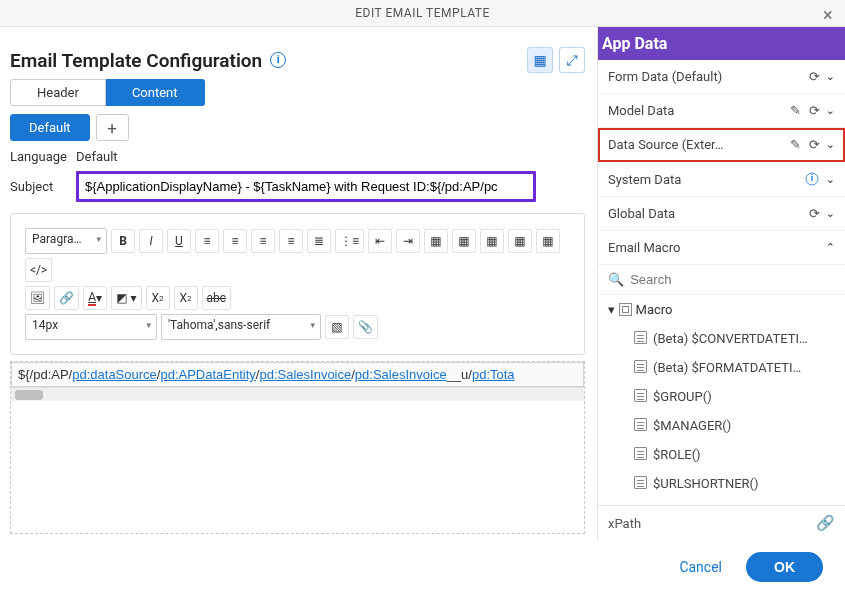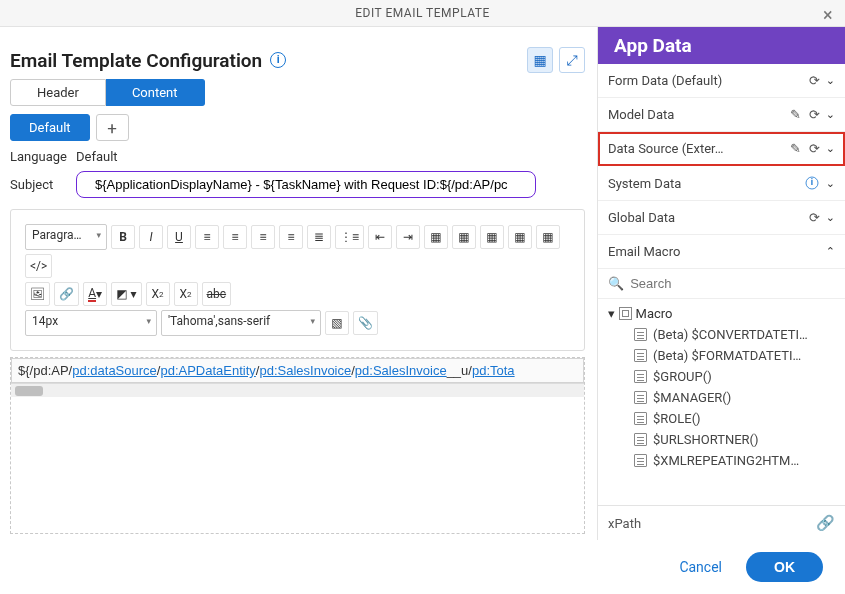--- a/index.html
+++ b/index.html
@@ -19,49 +19,49 @@
   .tab-strip { display:flex; margin-bottom:8px; }
   .tab { border:1px solid #ccc; padding:5px 26px; font-size:13px; color:#333; cursor:pointer; background:#fff; }
   .tab:first-child { border-radius:3px 0 0 3px; }
   .tab.active { background:#1976d2; border-color:#1976d2; color:#fff; }
   .tab:last-child { border-radius:0 3px 3px 0; border-left:0; }
   .subtab-row { display:flex; gap:6px; margin-bottom:8px; }
   .subtab { background:#1976d2; color:#fff; border:1px solid #1976d2; border-radius:3px; padding:5px 18px; font-size:13px; cursor:pointer; }
   .plus-btn { width:33px; border:1px solid #ccc; border-radius:3px; background:#fff; font-size:17px; color:#555; cursor:pointer; display:flex; align-items:center; justify-content:center; }
   .form-row { display:flex; align-items:center; margin-bottom:7px; font-size:13px; }
   .form-row .lbl { width:66px; color:#333; }
-  .form-row input { flex:1; max-width:460px; border:1px solid #6d28d9; border-radius:8px; padding:5px 18px; font-size:13px; }
+  .form-row input { flex:1; max-width:460px; border:3px solid #6d28d9; border-radius:1px; padding:5px 6px; font-size:13px; }
   .toolbar { border:1px solid #dcdcdc; border-radius:3px; padding:12px; margin-top:4px; }
   .tb-row { display:flex; gap:4px; align-items:center; padding:2px; flex-wrap:wrap; }
   .tb-btn { border:1px solid #e1e1e1; background:#fff; min-width:24px; height:24px; display:inline-flex; align-items:center; justify-content:center; font-size:12px; color:#333; cursor:pointer; border-radius:2px; padding:0 4px; }
   .tb-sel { border:1px solid #ccc; height:26px; padding:3px 20px 3px 6px; border-radius:2px; font-size:12px; background:#fff; cursor:pointer; position:relative; }
   .tb-sel::after { content:"▾"; position:absolute; right:5px; top:5px; font-size:9px; color:#777; }
   .editor-wrap { margin-top:6px; border:1px dashed #c9c9c9; flex:1; min-height:0; display:flex; flex-direction:column; overflow:hidden; }
   .breadcrumb { border:1px solid #d3d3d3; background:#fafafa; padding:4px 6px; font-size:13px; font-family:'Tahoma',sans-serif; overflow:hidden; white-space:nowrap; }
   .breadcrumb .seg { color:#1976d2; text-decoration:underline; }
   .breadcrumb .plain { color:#333; }
   .editor-body { padding:12px 10px; font-family:'Tahoma',sans-serif; font-size:14px; overflow-y:auto; flex:1; position:relative; }
   .editor-body .bold { font-weight:700; font-size:14.2px; }
   .editor-body .link { color:#1863c7; text-decoration:underline; cursor:pointer; }
   .hscroll { height:14px; background:#f0f0f0; border-top:1px solid #dcdcdc; display:flex; align-items:center; }
   .hscroll .thumb { width:28px; height:10px; background:#bfbfbf; border-radius:3px; margin-left:4px; }
   .vscroll { position:absolute; right:0; top:0; bottom:0; width:14px; background:#f0f0f0; display:flex; align-items:flex-start; }
   .vscroll .thumb { width:10px; height:60px; background:#bfbfbf; border-radius:3px; margin:20px auto 0; }
   
-  .sb-header { background:#6f42c1; color:#fff; padding:7px 16px; font-weight:700; font-size:19px; }
+  .sb-header { background:#6f42c1; color:#fff; padding:7px 4px; font-weight:700; font-size:16px; }
   .sb-item { border-bottom:1px solid #eee; padding:9px 10px; display:flex; align-items:center; font-size:13px; color:#444; cursor:pointer; }
   .sb-item .label { flex:1; white-space:nowrap; overflow:hidden; text-overflow:ellipsis; }
   .sb-item.highlight { outline:2px solid #d93025; outline-offset:-2px; }
   .sb-actions { display:flex; gap:8px; color:#555; font-size:13px; align-items:center;}
   .chev { font-size:11px; color:#333; margin-left:6px; }
   .sb-search { padding:4px 10px; display:flex; align-items:center; gap:6px; color:#999; border-bottom:1px solid #eee;}
   .sb-search input { border:0; outline:0; font-size:13px; flex:1; padding:3px 0; }
   .tree { padding:4px 6px 6px 8px; overflow-y:auto; flex:1; font-size:13px; }
   .tree-root { display:flex; align-items:center; gap:4px; color:#333; padding:3px 2px;}
-  .tree-leaf { display:flex; align-items:center; gap:6px; padding:3px 4px 3px 28px; color:#444; cursor:pointer; }
+  .tree-leaf { display:flex; gap:6px; padding:3px 4px 3px 28px; color:#444; cursor:pointer;margin-top:8px; }
   .doc-ico { display:inline-block; width:13px; height:13px; border:1px solid #888; border-radius:1px; position:relative; }
   .doc-ico::before { content:""; position:absolute; left:2px; right:2px; top:3px; height:1px; background:#888; box-shadow:0 3px 0 #888, 0 6px 0 #888;}
   .macro-ico { display:inline-block; width:13px; height:13px; border:1px solid #888; position:relative;}
   .macro-ico::before { content:""; position:absolute; left:2px; right:2px; top:2px; bottom:2px; border:1px solid #888;}
   .xpath-row { border-top:1px solid #e3e3e3; padding:8px 10px; display:flex; align-items:center; font-size:13px; color:#555;}
   .link-ico { color:#1976d2; font-size:15px; margin-left:auto; }
   .footer { display:flex; justify-content:flex-end; gap:16px; padding:12px 22px; align-items:center; }
   .btn-cancel { color:#1976d2; font-size:14px; cursor:pointer; padding:6px 8px; }
   .btn-ok { background:#1976d2; color:#fff; border:0; border-radius:16px; padding:7px 28px; font-size:14px; font-weight:600; cursor:pointer; }
   .refresh-ico::before { content:"⟳"; }

